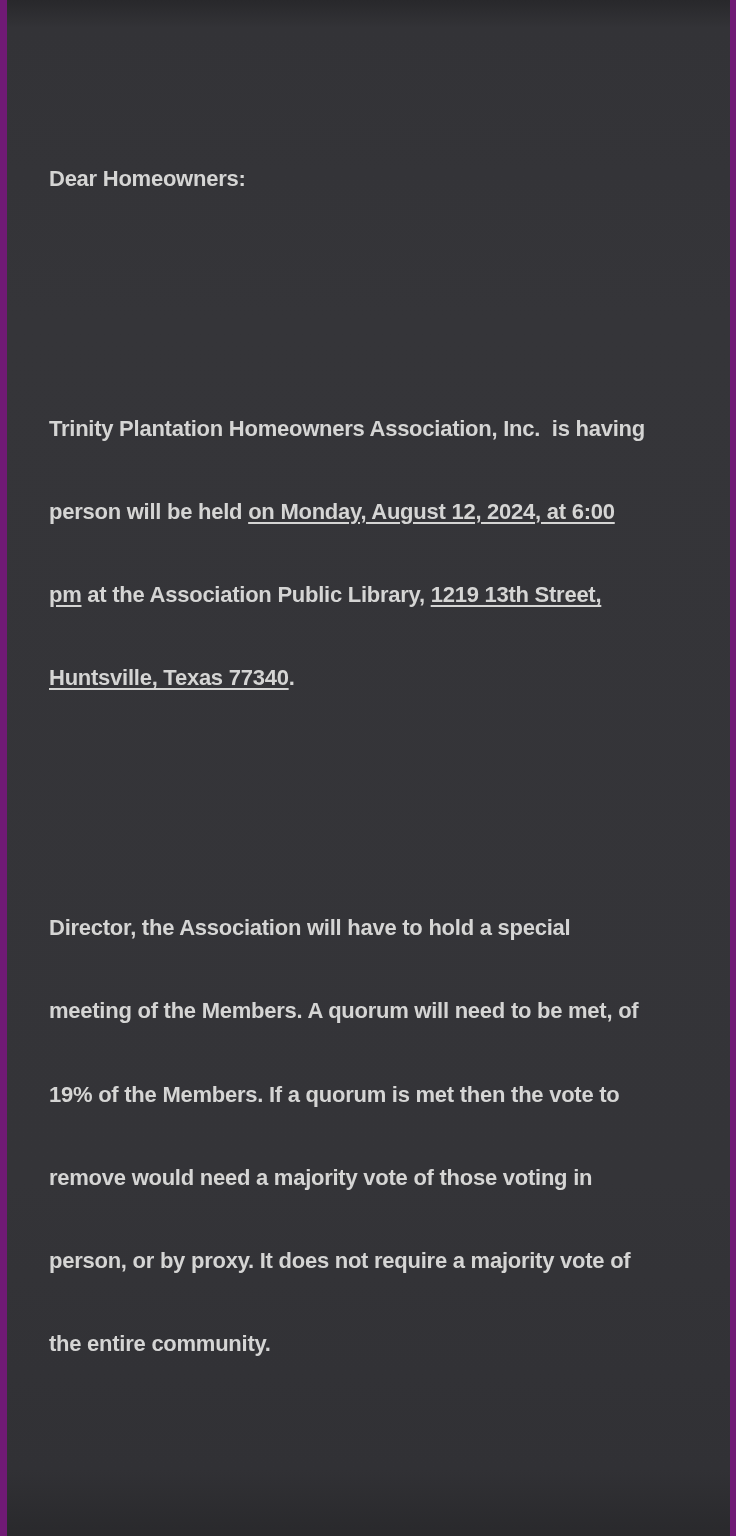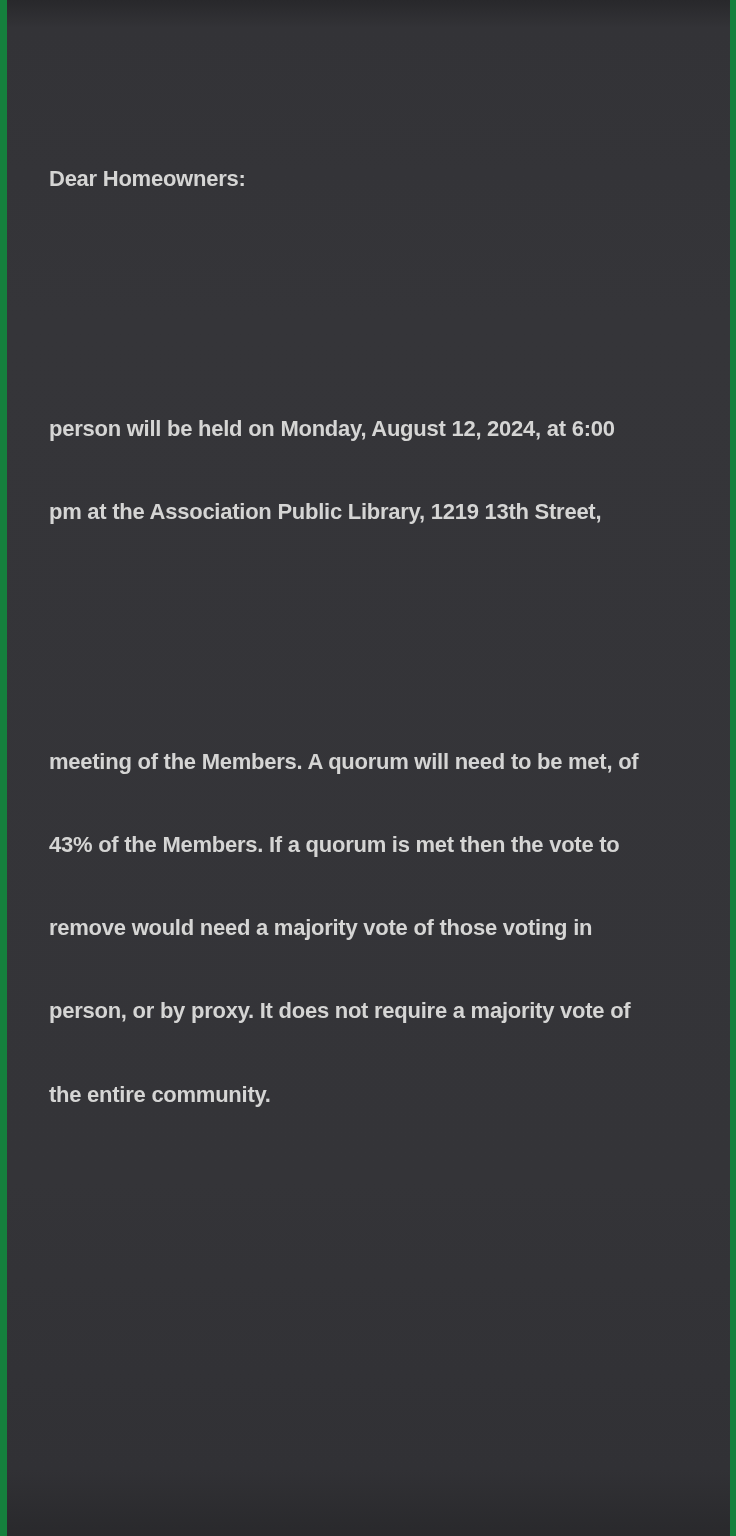--- a/index.html
+++ b/index.html
@@ -4,21 +4,21 @@
 <style>
   html, body {
     margin: 0;
     padding: 0;
     background: #18181a;
   }
   .page {
     position: relative;
     width: 736px;
     height: 1536px;
-    background: #15803d;
+    background: #701a75;
     overflow: hidden;
   }
   .paper {
     position: absolute;
     left: 7px;
     right: 6px;
     top: 0;
     bottom: 0;
     background: linear-gradient(180deg,
       #28282b 0px,
@@ -36,43 +36,47 @@
     font-weight: bold;
     font-size: 22px;
     line-height: 27.75px;
     letter-spacing: -0.25px;
     color: #d5d5d4;
     white-space: pre;
   }
   .block { margin: 0 0 27.75px 0; }
   .line { min-height: 27.75px; }
   .u {
+    text-decoration: underline;
     text-decoration-thickness: 2px;
     text-underline-offset: 3px;
   }
 </style>
 </head>
 <body>
 
 <div class="page">
   <div class="paper">
     <div class="content">
 
       <div class="block">
         <div class="line">Dear Homeowners:</div>
       </div>
 
       <div class="block">
+        <div class="line">Trinity Plantation Homeowners Association, Inc.  is having</div>
         <div class="line"><span>person will be held </span><span class="u">on Monday, August 12, 2024, at 6:00</span></div>
         <div class="line"><span class="u">pm</span><span> at the Association Public Library, </span><span class="u">1219 13th Street,</span></div>
+        <div class="line"><span class="u">Huntsville, Texas 77340</span><span>.</span></div>
       </div>
 
       <div class="block">
+        <div class="line">Director, the Association will have to hold a special</div>
         <div class="line">meeting of the Members. A quorum will need to be met, of</div>
-        <div class="line">43% of the Members. If a quorum is met then the vote to</div>
+        <div class="line">19% of the Members. If a quorum is met then the vote to</div>
         <div class="line">remove would need a majority vote of those voting in</div>
         <div class="line">person, or by proxy. It does not require a majority vote of</div>
         <div class="line">the entire community.</div>
       </div>
 
       
 
       
 
       

